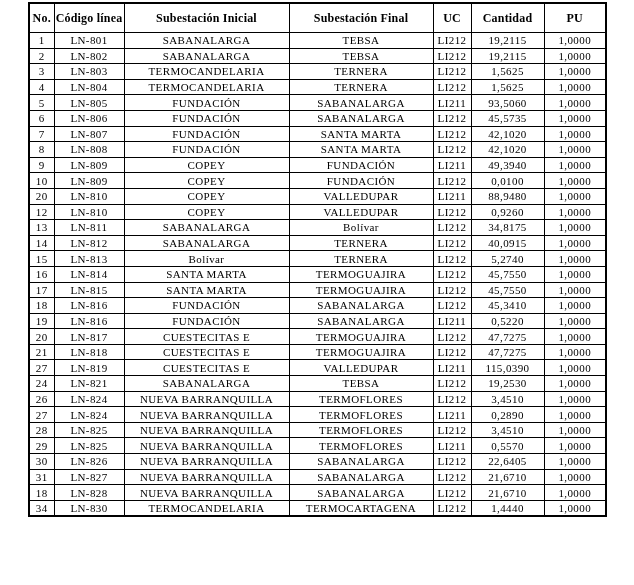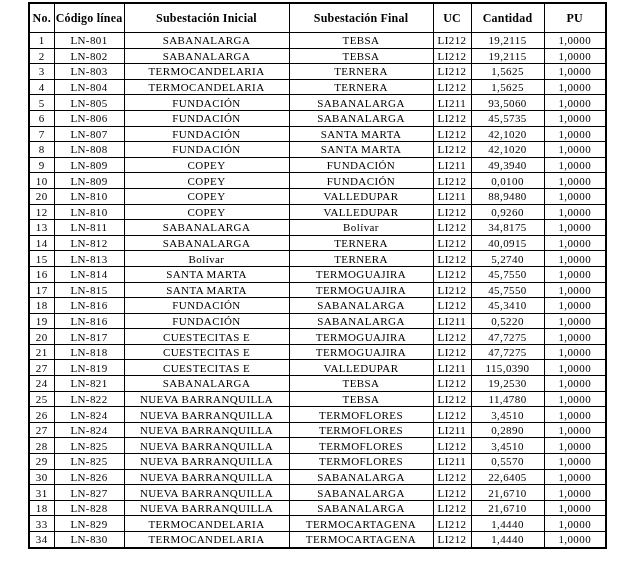--- a/index.html
+++ b/index.html
@@ -286,29 +286,20 @@
         <tr>
           <td>24</td>
           <td>LN-821</td>
           <td>SABANALARGA</td>
           <td>TEBSA</td>
           <td>LI212</td>
           <td>19,2530</td>
           <td>1,0000</td>
         </tr>
         <tr>
-          <td>25</td>
-          <td>LN-822</td>
-          <td>NUEVA BARRANQUILLA</td>
-          <td>TEBSA</td>
-          <td>LI212</td>
-          <td>11,4780</td>
-          <td>1,0000</td>
-        </tr>
-        <tr>
           <td>26</td>
           <td>LN-824</td>
           <td>NUEVA BARRANQUILLA</td>
           <td>TERMOFLORES</td>
           <td>LI212</td>
           <td>3,4510</td>
           <td>1,0000</td>
         </tr>
         <tr>
           <td>27</td>
@@ -355,29 +346,20 @@
           <td>21,6710</td>
           <td>1,0000</td>
         </tr>
         <tr>
           <td>18</td>
           <td>LN-828</td>
           <td>NUEVA BARRANQUILLA</td>
           <td>SABANALARGA</td>
           <td>LI212</td>
           <td>21,6710</td>
-          <td>1,0000</td>
-        </tr>
-        <tr>
-          <td>33</td>
-          <td>LN-829</td>
-          <td>TERMOCANDELARIA</td>
-          <td>TERMOCARTAGENA</td>
-          <td>LI212</td>
-          <td>1,4440</td>
           <td>1,0000</td>
         </tr>
         <tr>
           <td>34</td>
           <td>LN-830</td>
           <td>TERMOCANDELARIA</td>
           <td>TERMOCARTAGENA</td>
           <td>LI212</td>
           <td>1,4440</td>
           <td>1,0000</td>

